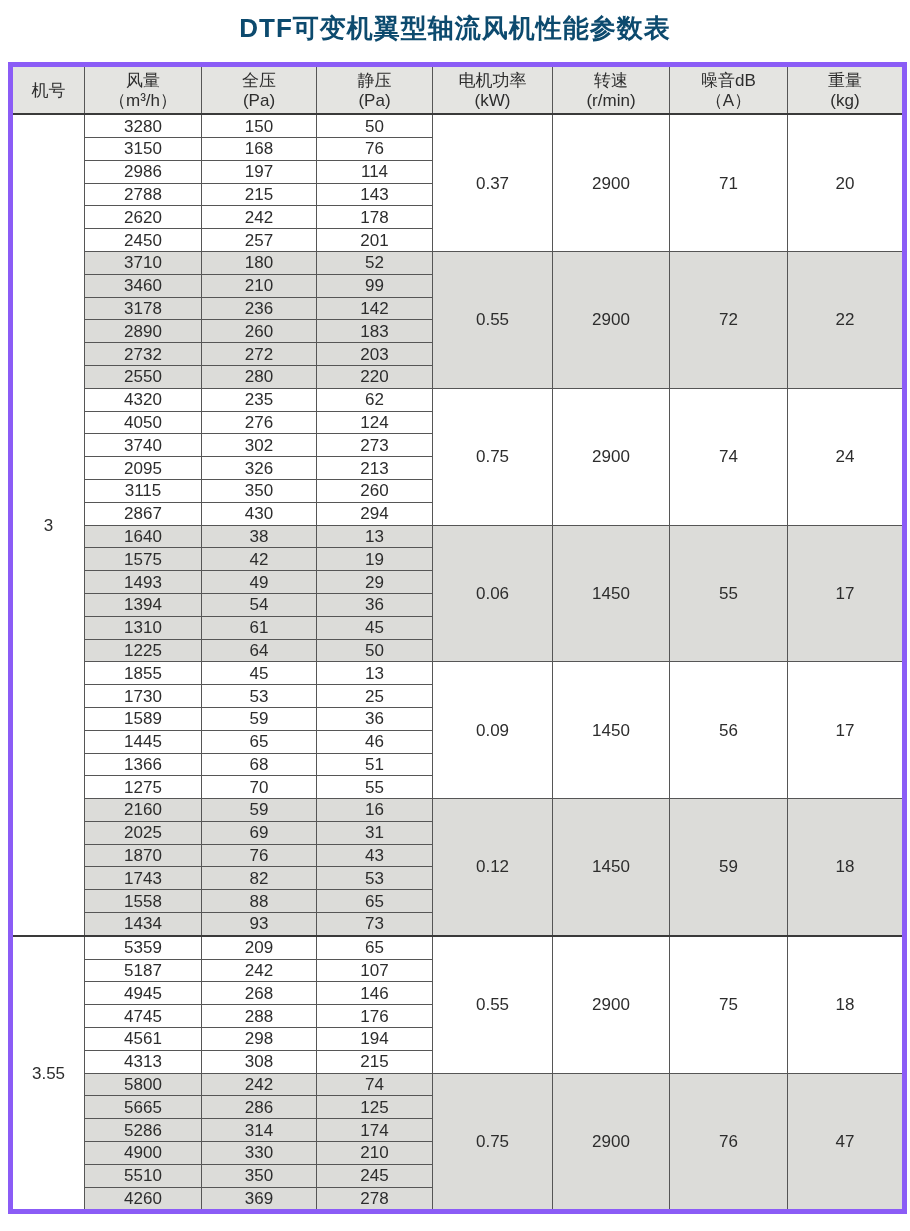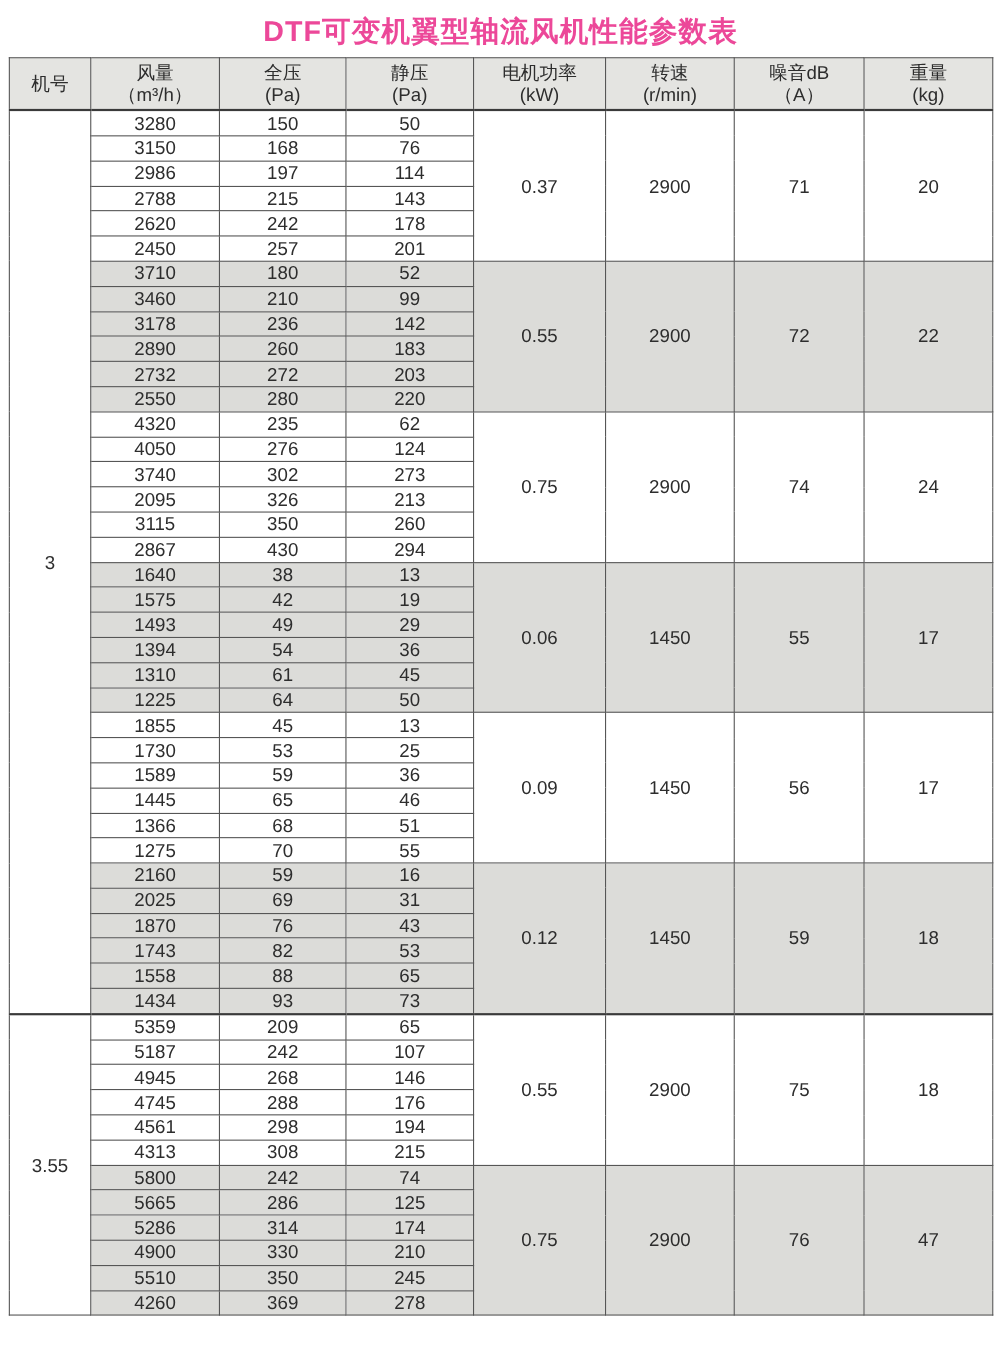--- a/index.html
+++ b/index.html
@@ -13,30 +13,30 @@
     width: 910px;
     height: 1231px;
     background: #ffffff;
     overflow: hidden;
   }
   .title {
     text-align: center;
     padding-top: 13px;
     font-size: 26px;
     font-weight: bold;
-    color: #ec4899;
+    color: #0c4a6e;
     letter-spacing: 1px;
     line-height: 1.2;
   }
   table.spec {
     border-collapse: collapse;
     table-layout: fixed;
     width: 894px;
-    margin: 8px 0 0 8px;
-    border: 1px solid #8b5cf6;
+    margin: 18px 0 0 8px;
+    border: 5px solid #8b5cf6;
   }
   .spec th, .spec td {
     border: 1px solid #565656;
     text-align: center;
     vertical-align: middle;
     color: #2d2d2d;
     padding: 0;
     overflow: hidden;
   }
   .spec thead th {

